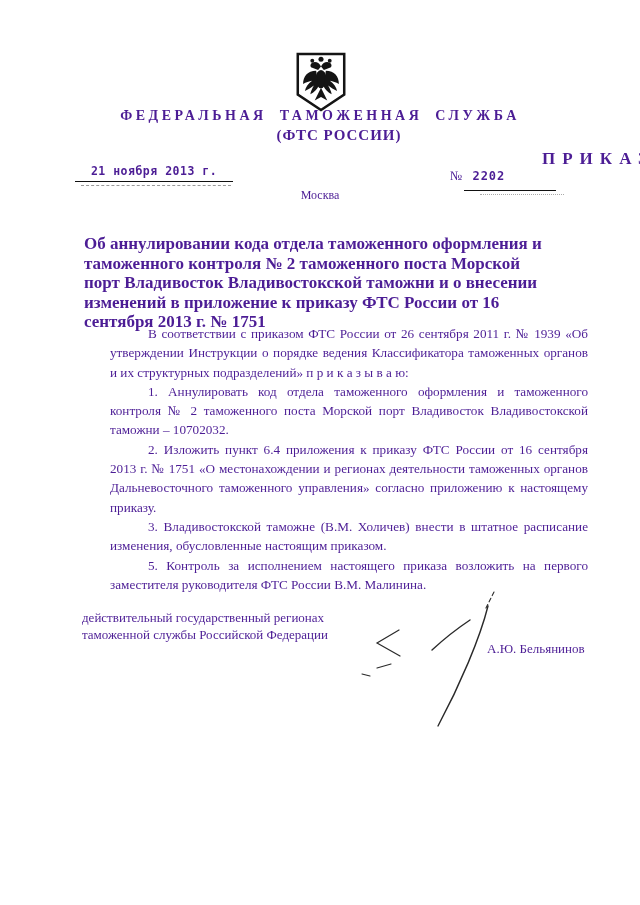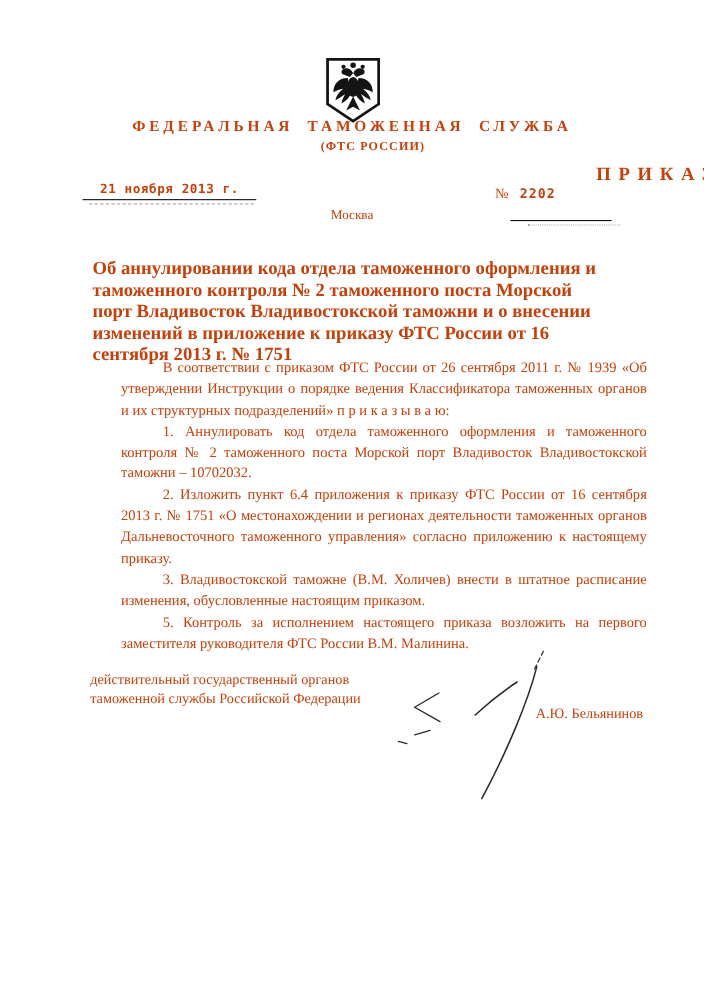--- a/index.html
+++ b/index.html
@@ -2,34 +2,34 @@
 <html><head>
 <meta charset="utf-8">
 <style>
   * { margin:0; padding:0; box-sizing:border-box; }
   html,body { background:#ffffff; }
   .page {
     position:relative;
     width:640px; height:905px;
     background:#ffffff;
     font-family:"Liberation Serif", serif;
-    color:#c2410c;
+    color:#4c1d95;
     overflow:hidden;
   }
   
   .emblem { position:absolute; top:52px; left:295px; width:52px; height:60px; }
   
   .org-name {
     position:absolute; top:108px; left:0; width:640px;
     text-align:center; font-weight:bold; font-size:14px;
     letter-spacing:3.5px; word-spacing:6px;
   }
   .org-abbr {
     position:absolute; top:127px; left:0; width:640px;
-    text-align:center; font-weight:bold; font-size:11px; letter-spacing:1px;padding-left:38px;
+    text-align:center; font-weight:bold; font-size:15px; letter-spacing:1px;padding-left:38px;
   }
   .doc-type {
     position:absolute; top:149px; left:14px; width:640px;
     text-align:right; font-weight:bold; font-size:17px; letter-spacing:7px;
   }
   
   .date-block {
     position:absolute; top:164px; left:75px; width:158px;
     text-align:center;
     font-family:"DejaVu Sans Mono", monospace;
@@ -41,21 +41,21 @@
     position:absolute; left:6px; right:2px; bottom:-5px;
     border-bottom:1px dashed #9a9a9a;
   }
   .number-block {
     position:absolute; top:168px; left:450px; width:112px;
     font-size:13px;
   }
   .number-label { font-family:"Liberation Serif", serif; font-size:13px; }
   .number-line {
     display:inline-block; width:92px; margin-left:2px;
-    border-bottom:1.6px solid #111; padding-bottom:17px;
+    border-bottom:1.6px solid #111; padding-bottom:7px;
     font-family:"DejaVu Sans Mono", monospace; font-size:12px; font-weight:bold;
     text-indent:8px; letter-spacing:1px;
   }
   .number-block .ghost-line {
     position:absolute; left:30px; right:-2px; bottom:-4px;
     border-bottom:1px dotted #aaa;
   }
   .city {
     position:absolute; top:188px; left:0; width:640px;
     text-align:center; font-size:12px;
@@ -129,21 +129,21 @@
 
   <div class="body-text">
     <p>В соответствии с приказом ФТС России от 26 сентября 2011 г. № 1939 «Об утверждении Инструкции о порядке ведения Классификатора таможенных органов и их структурных подразделений» п р и к а з ы в а ю:</p>
     <p>1. Аннулировать код отдела таможенного оформления и таможенного контроля № 2 таможенного поста Морской порт Владивосток Владивостокской таможни – 10702032.</p>
     <p>2. Изложить пункт 6.4 приложения к приказу ФТС России от 16 сентября 2013 г. № 1751 «О местонахождении и регионах деятельности таможенных органов Дальневосточного таможенного управления» согласно приложению к настоящему приказу.</p>
     <p>3. Владивостокской таможне (В.М. Холичев) внести в штатное расписание изменения, обусловленные настоящим приказом.</p>
     <p>5. Контроль за исполнением настоящего приказа возложить на первого заместителя руководителя ФТС России В.М. Малинина.</p>
   </div>
 
   <div class="sig-block">
-    <div>действительный государственный органов</div>
+    <div>действительный государственный регионах</div>
     <div>таможенной службы Российской Федерации</div>
   </div>
   <div class="sig-name">А.Ю. Бельянинов</div>
 
   <div class="sig-strokes">
     <svg viewBox="0 0 180 165" width="180" height="165" aria-hidden="true">
       <g fill="none" stroke="#2a2a2a" stroke-width="1.4" stroke-linecap="round">
         <path d="M144 12 L135 30" stroke-dasharray="4 3" stroke-width="1.1"></path>
         <path d="M138 26 C130 58 110 105 88 146"></path>
         <path d="M82 70 C95 58 108 48 120 40"></path>

